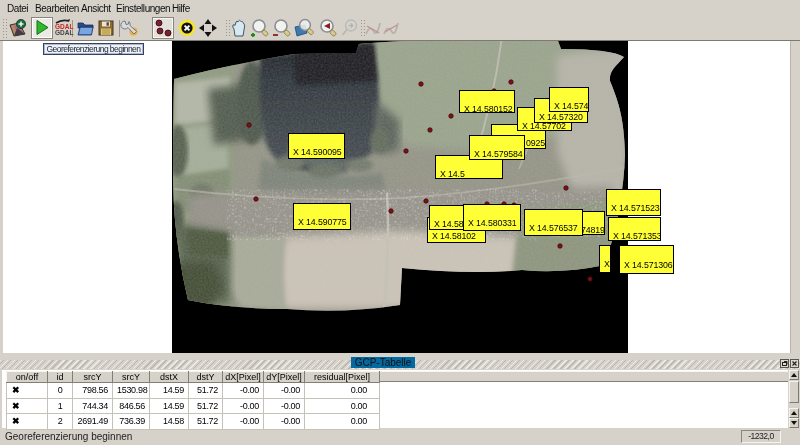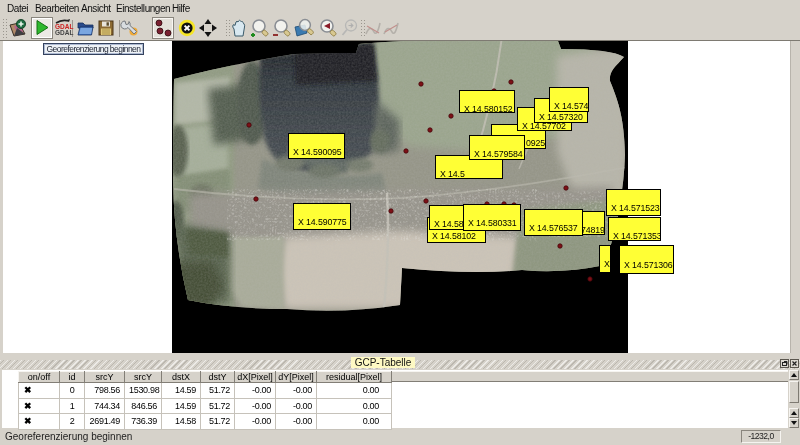--- a/index.html
+++ b/index.html
@@ -7,24 +7,24 @@
 body { font-family:"Liberation Sans", sans-serif; background:#d6d2ca; position:relative; }
 #menubar { position:absolute; left:0; top:0; width:800px; height:17px; background:#d6d2ca; font-size:10px; color:#111; }
 #menubar span { position:absolute; top:3px; letter-spacing:-0.45px; }
 #toolbar { position:absolute; left:0; top:17px; width:800px; height:23px; background:#d6d2ca; }
 #mainpanel { position:absolute; left:0; top:40px; width:800px; height:313px; background:#fff; border-top:1px solid #7e7a72; }
 #gbtn { position:absolute; left:43px; top:43px; width:101px; height:12px; background:#eef2f6; border:1px solid #34425e; box-shadow:inset 0 0 0 1px #aebad2; font-size:8.5px; letter-spacing:-0.55px; color:#1a2030; text-align:center; line-height:10px; white-space:nowrap; }
 #mapblack { position:absolute; left:172px; top:41px; width:456px; height:312px; background:#000; }
 #divider { position:absolute; left:0; top:353px; width:800px; height:5px; background:#d6d2ca; }
 #hatch { position:absolute; left:0; top:360px; width:800px; height:9px; background:#d6d2ca; background-image:repeating-linear-gradient(135deg, rgba(255,255,255,.55) 0 1px, rgba(0,0,0,0) 1px 2.2px, rgba(125,121,113,.3) 2.2px 3.2px, rgba(0,0,0,0) 3.2px 5px); }
 #gcptitle { position:absolute; left:0; top:357px; width:766px; text-align:center; font-size:10px; color:#111; }
-#gcptitle em { font-style:normal; background:#fef9c3; padding:0 4px; }
+#gcptitle em { font-style:normal; background:#0369a1; padding:0 4px; }
 #tablewrap { position:absolute; left:2px; top:370px; width:786px; height:58px; background:#fff; }
 table { border-collapse:collapse; table-layout:fixed; }
-#gcptable { position:absolute; left:18px; top:371px; width:374px; font-size:10px; color:#000;border-radius:17px; }
+#gcptable { position:absolute; left:6px; top:371px; width:374px; font-size:10px; color:#000;border-radius:17px; }
 #gcptable th { background:#d6d2ca; border:1px solid; border-color:#f6f4f0 #827e76 #827e76 #f6f4f0; font-weight:normal; height:9px; font-size:9px; padding:0; }
 #gcptable td { border:1px solid #c6c2ba; border-top:none; height:15.5px; padding:0 4px; text-align:right; background:#fff; font-size:9px; letter-spacing:-0.3px; }
 #gcptable td.c { text-align:center; }
 #gcptable td.l { text-align:left; font-weight:bold; font-size:9px; padding-left:5px; }
 #hdrright { position:absolute; left:377px; top:371px; width:411px; height:11px; background:#d6d2ca; border-top:1px solid #f6f4f0; border-bottom:1px solid #827e76; }
 #vscroll { position:absolute; left:789px; top:370px; width:10px; height:58px; background:#d6d2ca; }
 .sbtn { position:absolute; left:0; width:10px; height:10px; background:#d6d2ca; border:1px solid; border-color:#f6f4f0 #7e7a72 #7e7a72 #f6f4f0; line-height:0; overflow:hidden; }
 #sthumb { position:absolute; left:0; top:11px; width:10px; height:22px; background:#d6d2ca; border:1px solid; border-color:#f6f4f0 #7e7a72 #7e7a72 #f6f4f0; }
 #statusbar { position:absolute; left:0; top:430px; width:800px; height:13px; background:#d6d2ca; font-size:10px; color:#222; }
 #statusbar .sl { position:absolute; left:5px; top:1px; }

